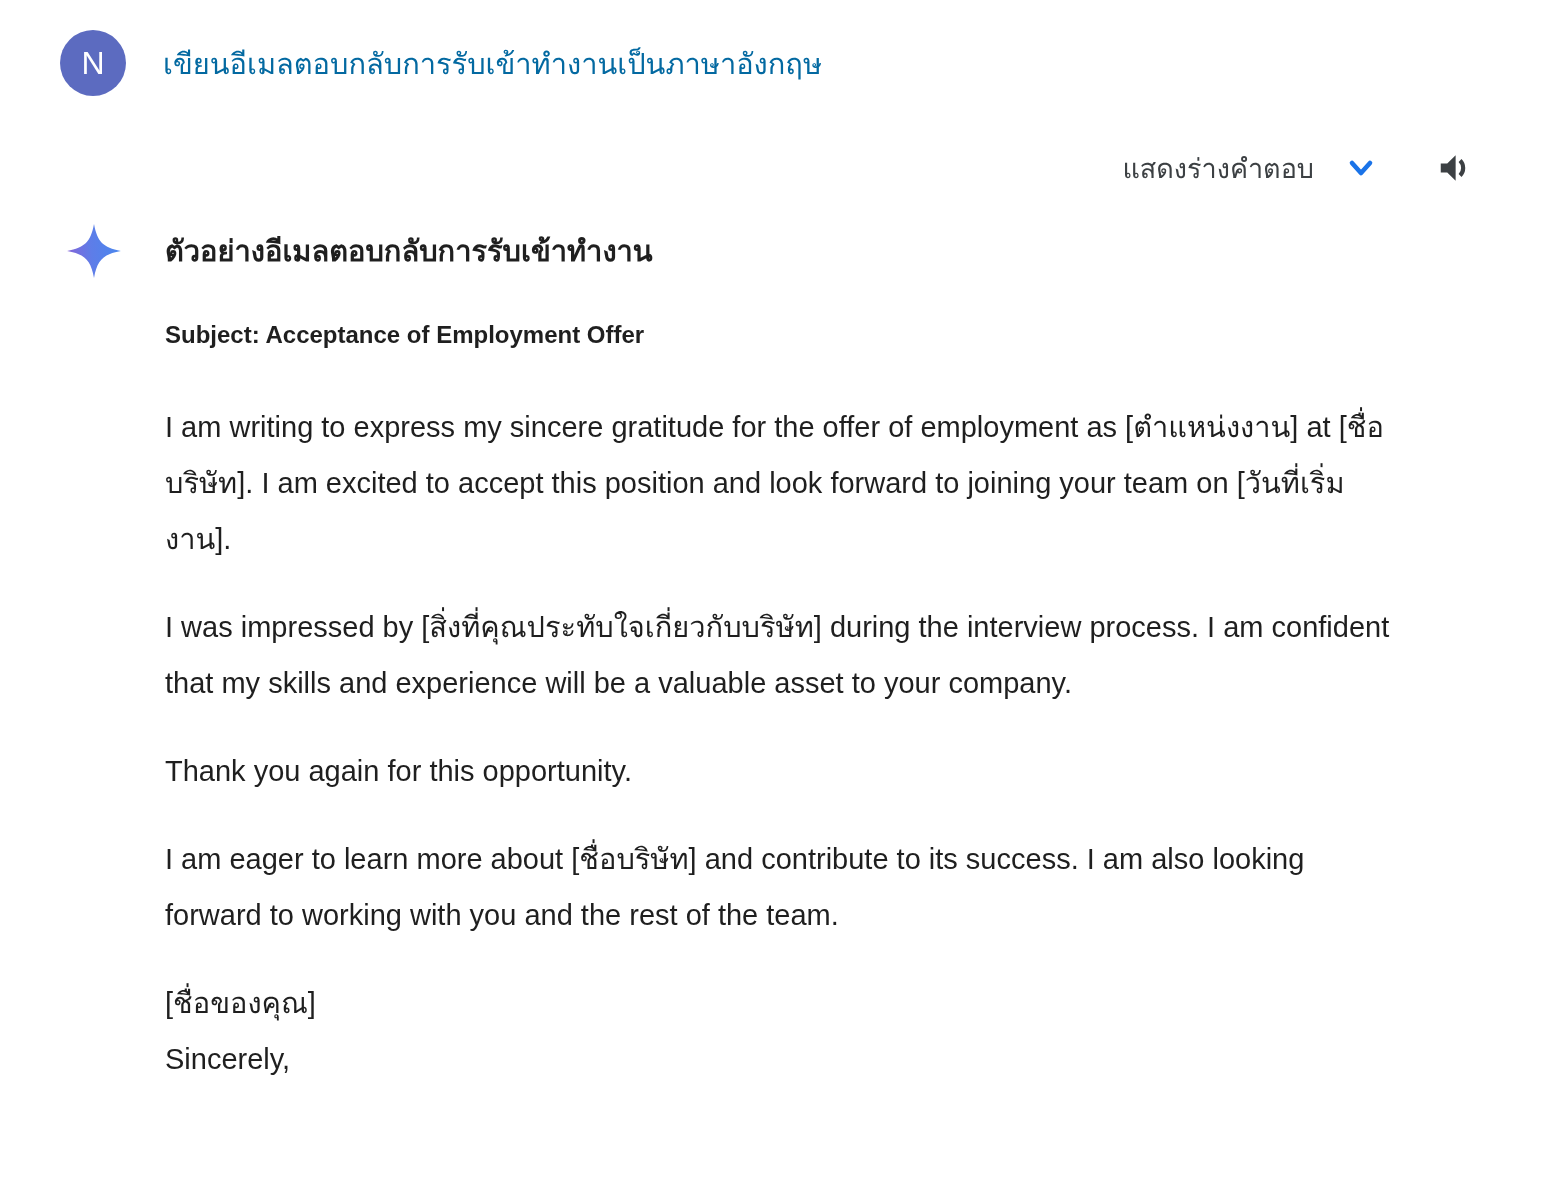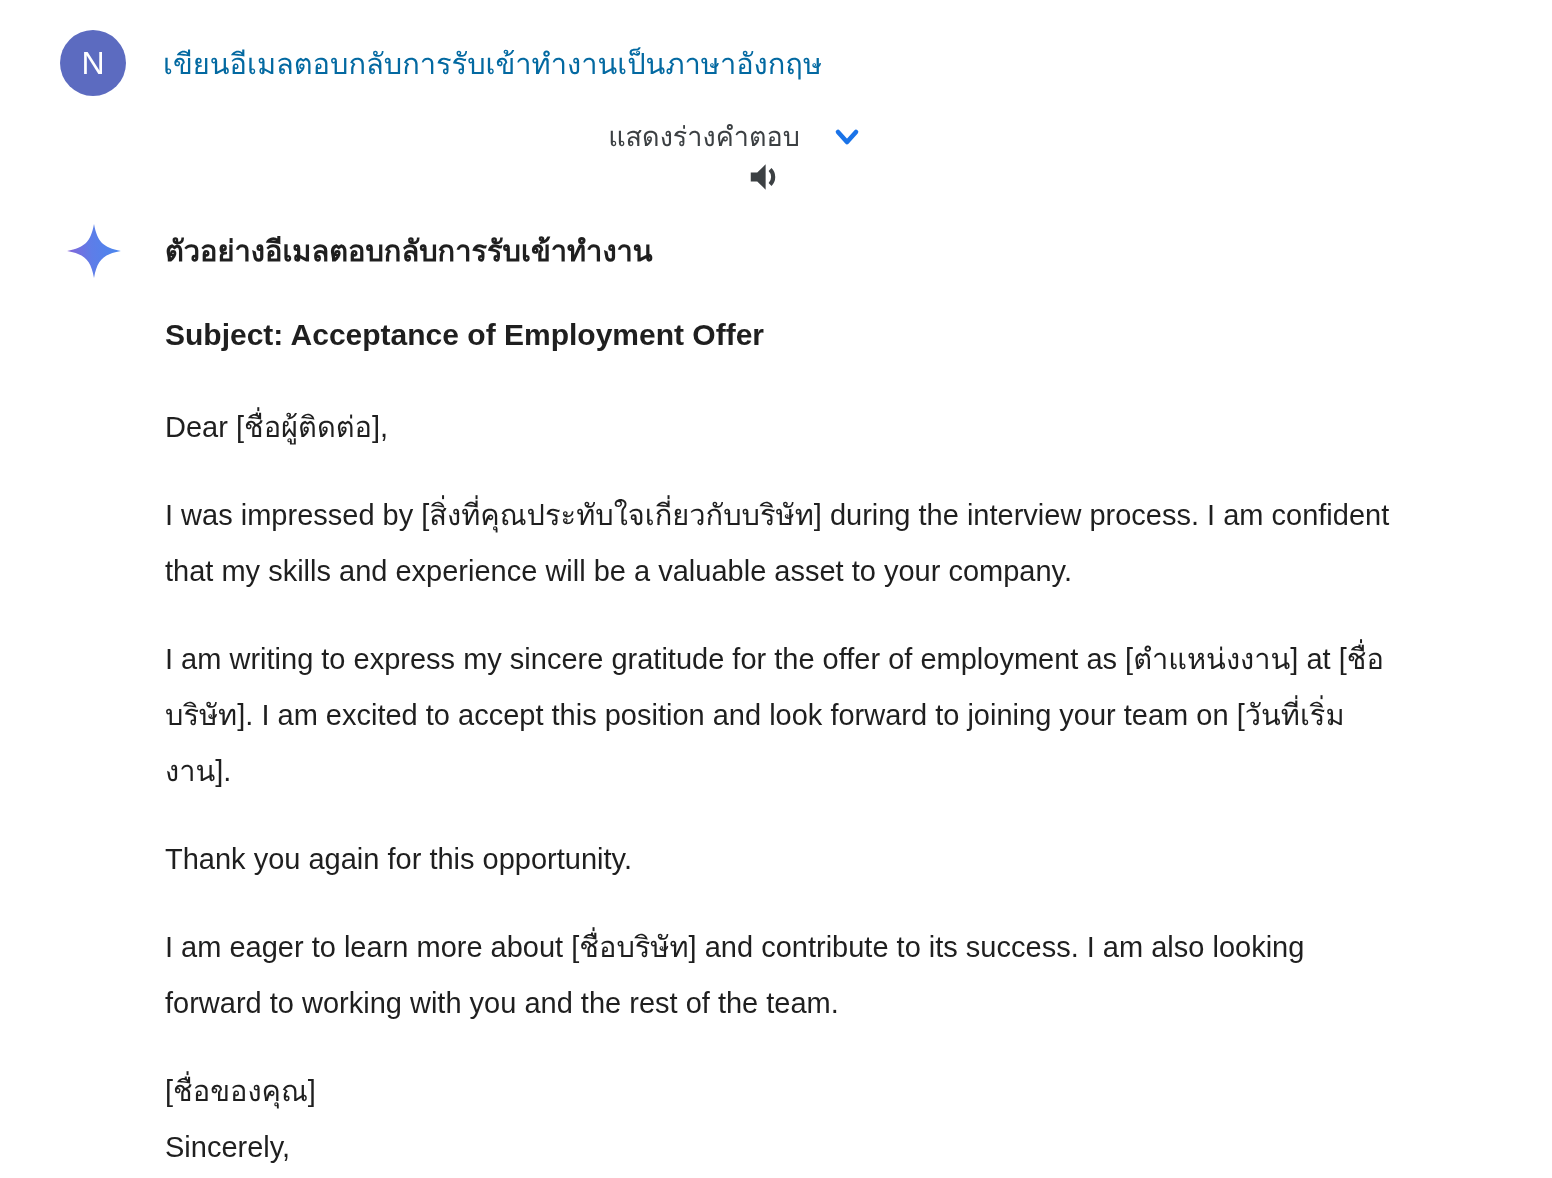--- a/index.html
+++ b/index.html
@@ -40,21 +40,20 @@
   }
 
   
   .toolbar-row {
     display: flex;
     align-items: center;
     justify-content: flex-end;
     padding-right: 78px;
     margin-top: 44px;
     height: 56px;
-    flex-direction: column;
   }
   .drafts-toggle {
     display: flex;
     align-items: center;
     cursor: pointer;
     background: none;
     border: none;
   }
   .drafts-label {
     font-size: 27px;
@@ -92,21 +91,21 @@
   .response-heading {
     font-weight: bold;
     font-size: 29px;
     line-height: 44px;
     margin-top: 7px;
     margin-bottom: 40px;
     color: #1f1f1f;
   }
   .subject-line {
     font-weight: bold;
-    font-size: 30px;
+    font-size: 24px;
     line-height: 44px;
     margin-bottom: 42px;
   }
   .email-par { margin-bottom: 32px; }
   .closing-block { margin-bottom: 0; }
 </style>
 </head>
 <body>
 
 <div class="page">
@@ -145,25 +144,24 @@
         </defs>
         <path d="M50 2 C56 34 66 44 98 50 C66 56 56 66 50 98 C44 66 34 56 2 50 C34 44 44 34 50 2 Z" fill="url(#sparkleGrad)"></path>
       </svg>
     </div>
 
     <div class="response-content">
       <div class="response-heading">ตัวอย่างอีเมลตอบกลับการรับเข้าทำงาน</div>
 
       <div class="subject-line">Subject: Acceptance of Employment Offer</div>
 
-      <p class="email-par">Dear [ชื่อผู้ติดต่อ],</p>
+
+      <p class="email-par">I am writing to express my sincere gratitude for the offer of employment as [ตำแหน่งงาน] at [ชื่อบริษัท]. I am excited to accept this position and look forward to joining your team on [วันที่เริ่มงาน].</p>
 
       <p class="email-par">I was impressed by [สิ่งที่คุณประทับใจเกี่ยวกับบริษัท] during the interview process. I am confident that my skills and experience will be a valuable asset to your company.</p>
-
-      <p class="email-par">I am writing to express my sincere gratitude for the offer of employment as [ตำแหน่งงาน] at [ชื่อบริษัท]. I am excited to accept this position and look forward to joining your team on [วันที่เริ่มงาน].</p>
 
       <p class="email-par">Thank you again for this opportunity.</p>
 
       <p class="email-par">I am eager to learn more about [ชื่อบริษัท] and contribute to its success. I am also looking forward to working with you and the rest of the team.</p>
 
       <div class="closing-block">
         <div>[ชื่อของคุณ]</div>
         <div>Sincerely,</div>
       </div>
     </div>

